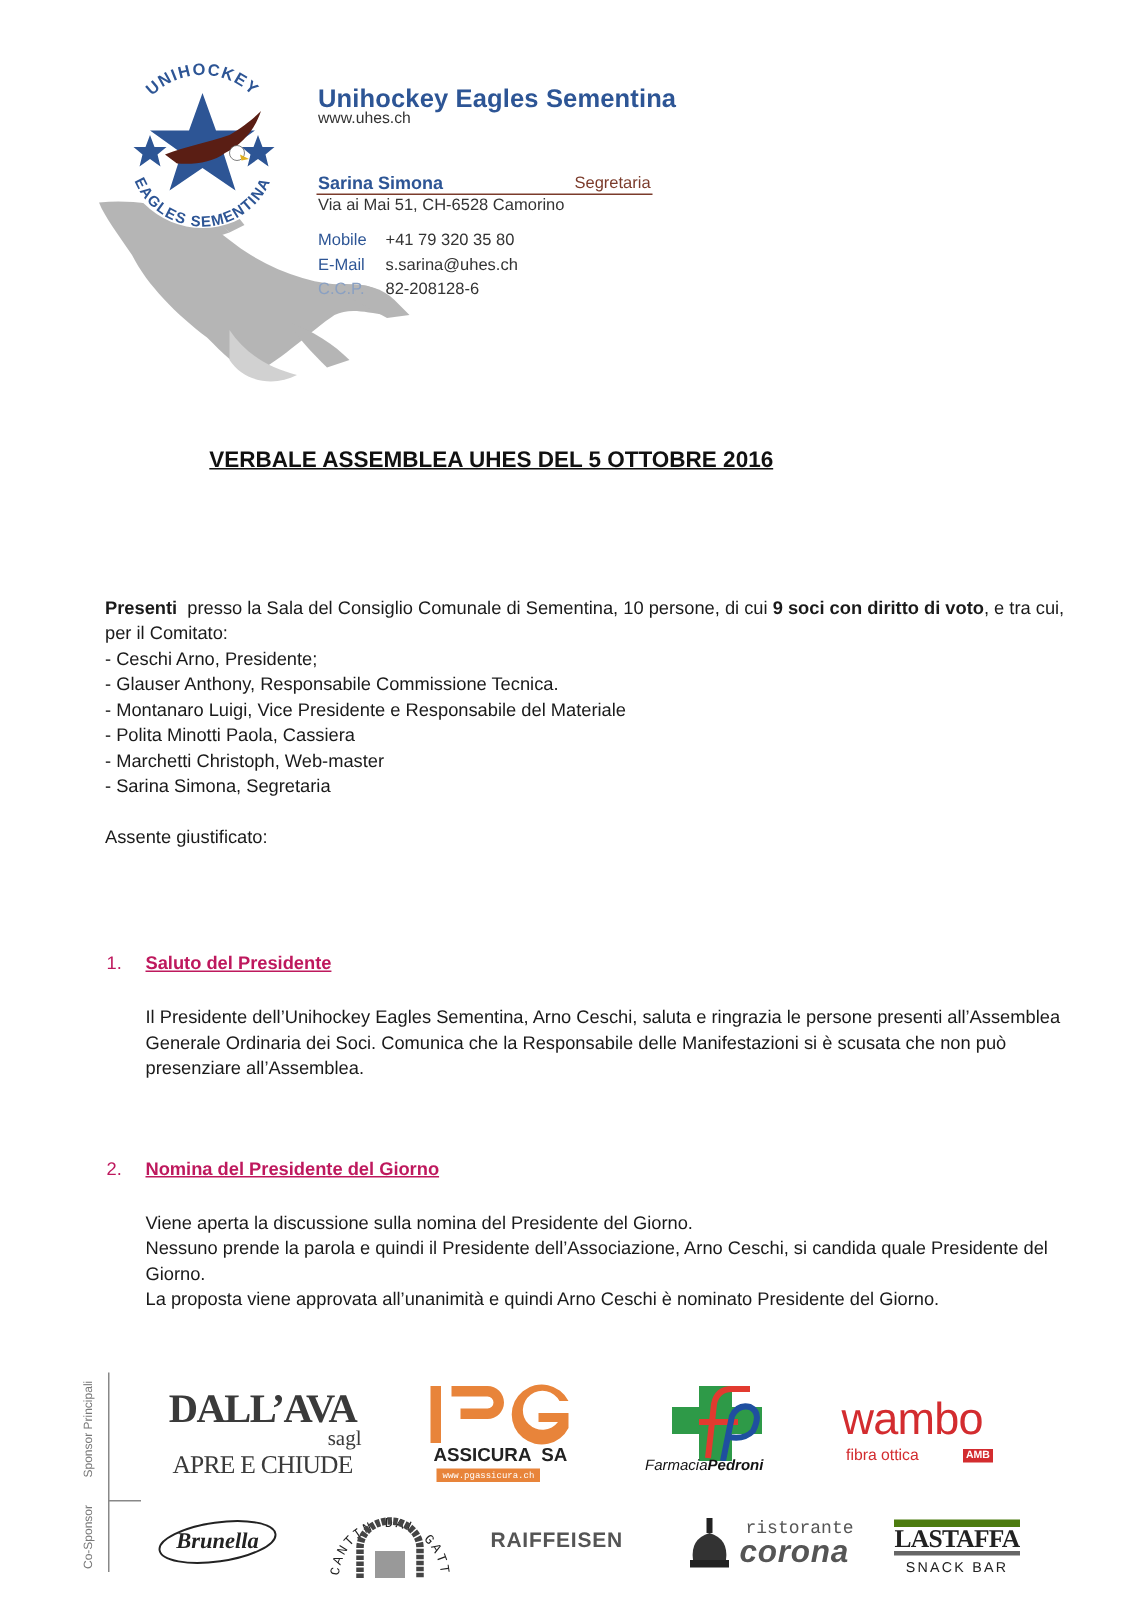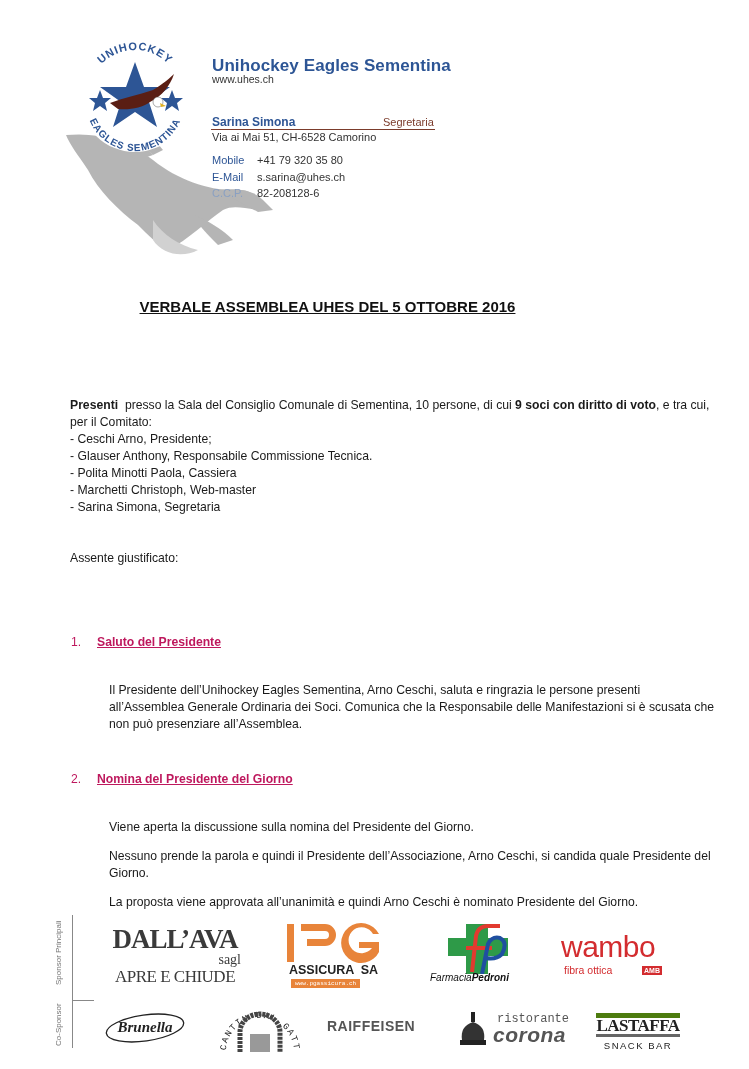--- a/index.html
+++ b/index.html
@@ -32,21 +32,21 @@
     .list-line { display: block; }
     .assente { left: 70px; top: 550px; width: 650px; }
 
     .section-head { font-size: 12.2px; color: #be185d; }
     .section-head .num { display: inline-block; width: 26px; }
     .section-head .ttl { font-weight: bold; text-decoration: underline; }
     .s1-head { left: 71px; top: 635px; }
     .s1-body { left: 97px; top: 670px; width: 630px; }
     .s2-head { left: 71px; top: 772px; }
     .s2-body { left: 97px; top: 807px; width: 630px; }
-    .s1-body p, .s2-body p { margin: 12px; }
+    .s1-body p, .s2-body p { margin: 0; }
 
     
     .sp-vline { left: 72px; top: 915px; width: 0; height: 133px; border-left: 1px solid #888; }
     .sp-hline { left: 72px; top: 1000px; width: 22px; height: 0; border-top: 1px solid #888; }
     .sp-label { font-size: 8px; color: #777; transform: rotate(-90deg); transform-origin: left top; white-space: nowrap; }
     .sp-label.main { left: 54px; top: 985px; }
     .sp-label.co { left: 54px; top: 1046px; }
 
     .dallava { left: 105px; top: 924px; width: 140px; text-align: center; font-family: "Liberation Serif", serif; color: #3a3a3a; }
     .dallava .big { font-size: 27px; font-weight: bold; letter-spacing: -1px; line-height: 30px; }
@@ -132,20 +132,21 @@
 </div>
 
 <div class="abs doc-title">
   <span>VERBALE ASSEMBLEA UHES DEL 5 OTTOBRE 2016</span>
 </div>
 
 <div class="abs body-text presenti">
   <p><b>Presenti</b><span style="white-space:pre-wrap">  presso la Sala del Consiglio Comunale di Sementina, 10 persone, di cui </span><b>9 soci con diritto di voto</b><span>, e tra cui, per il Comitato:</span></p>
   <span class="list-line">- Ceschi Arno, Presidente;</span>
   <span class="list-line">- Glauser Anthony, Responsabile Commissione Tecnica.</span>
+  <span class="list-line">- Montanaro Luigi, Vice Presidente e Responsabile del Materiale</span>
   <span class="list-line">- Polita Minotti Paola, Cassiera</span>
   <span class="list-line">- Marchetti Christoph, Web-master</span>
   <span class="list-line">- Sarina Simona, Segretaria</span>
 </div>
 
 <div class="abs body-text assente">
   <span class="list-line">Assente giustificato:</span>
 </div>
 
 <div class="abs section-head s1-head">

